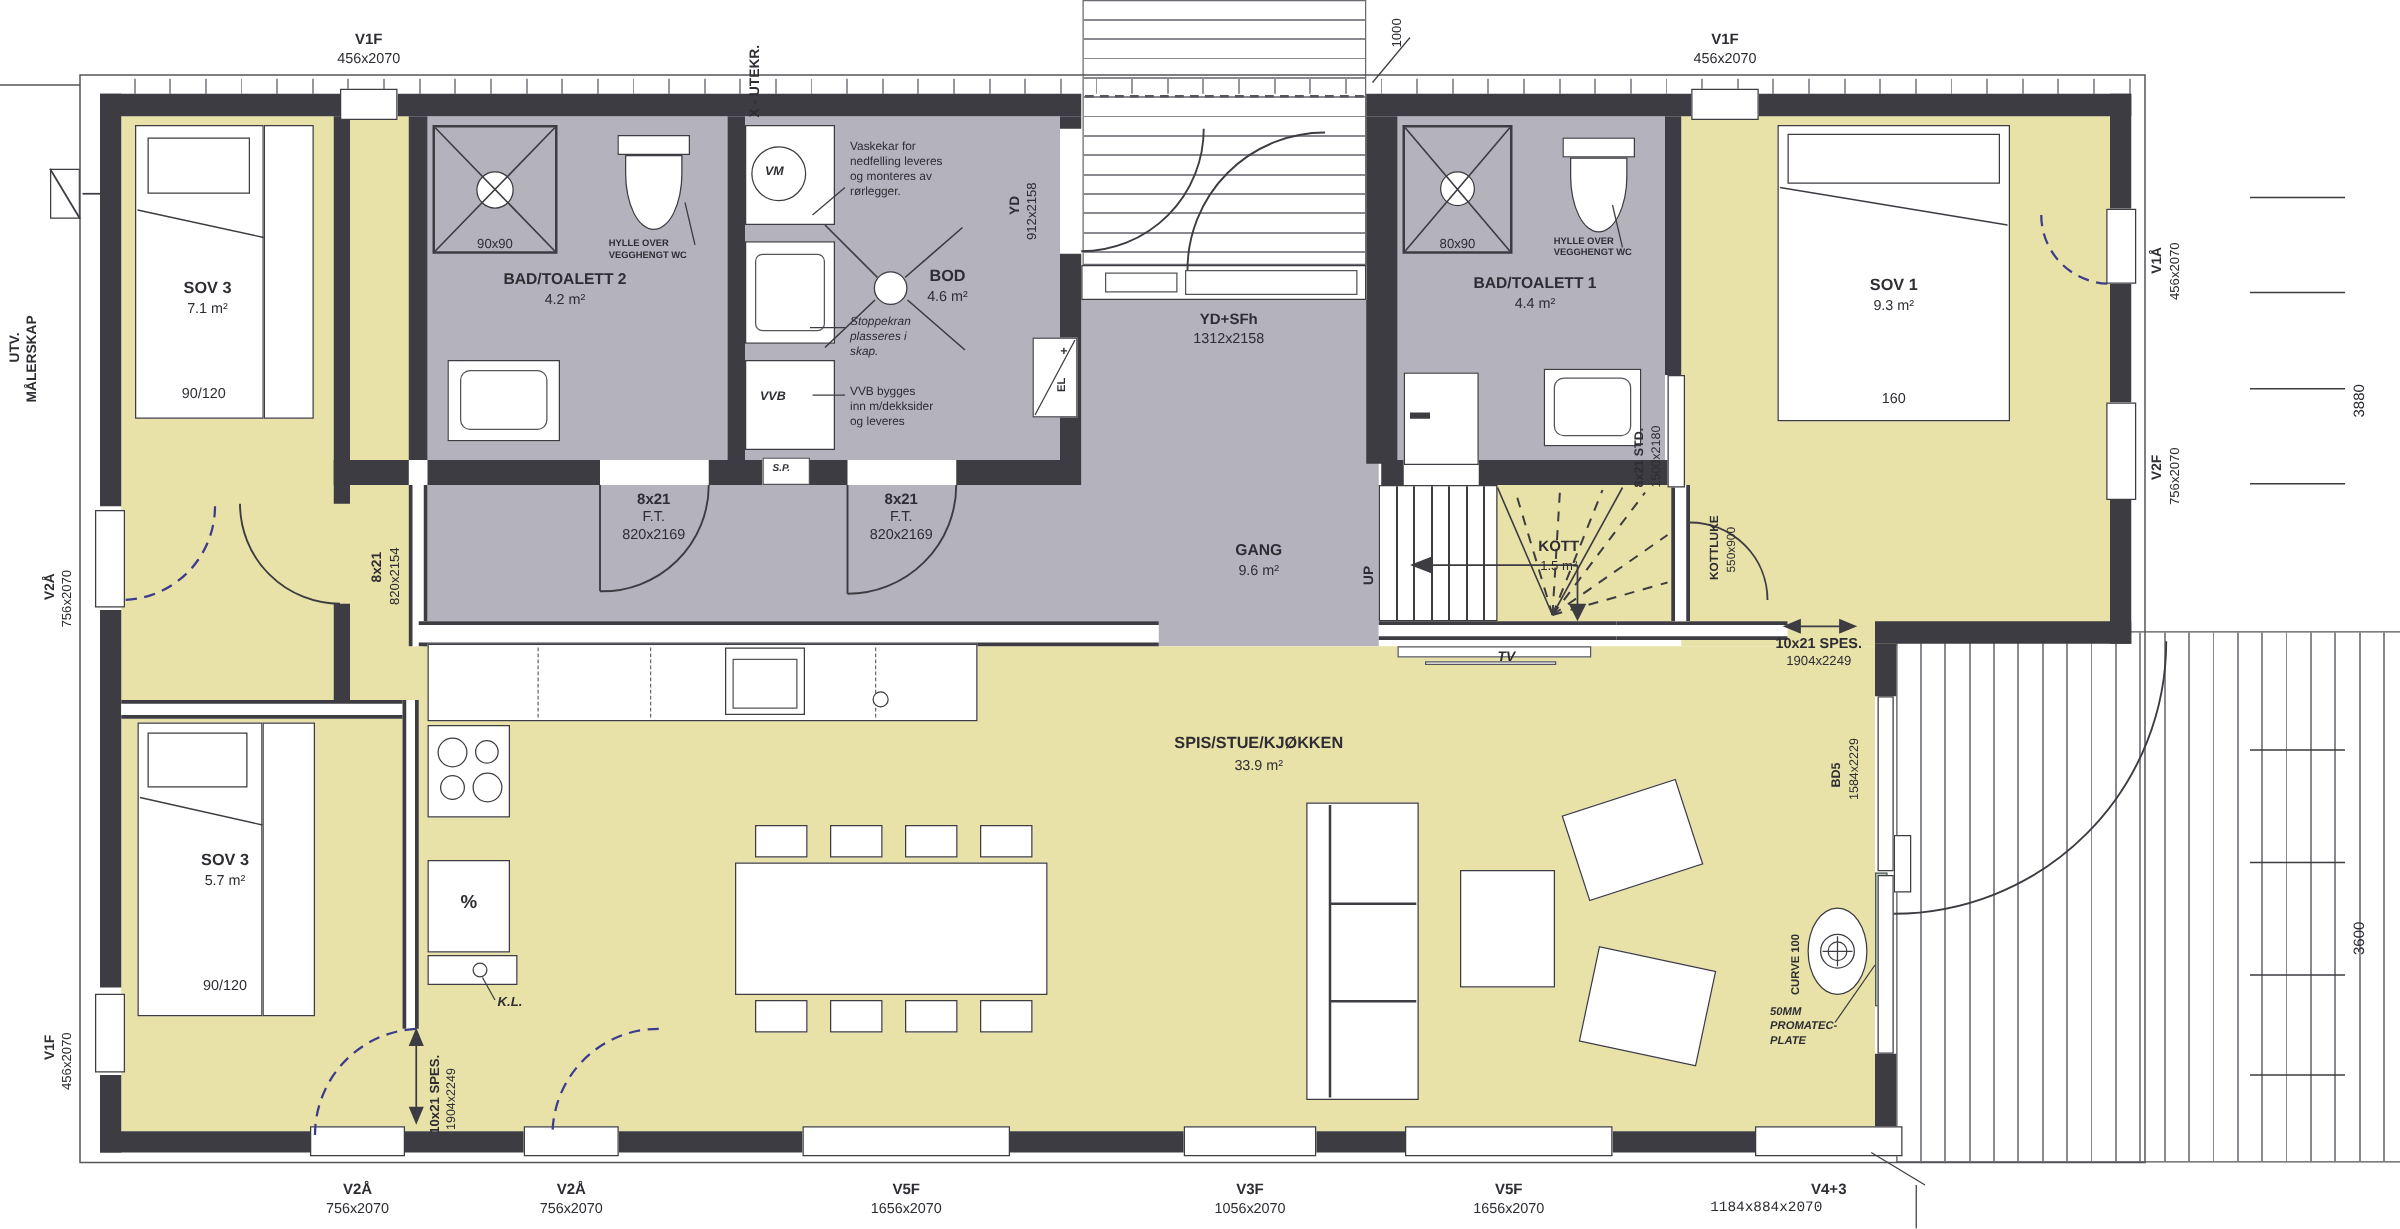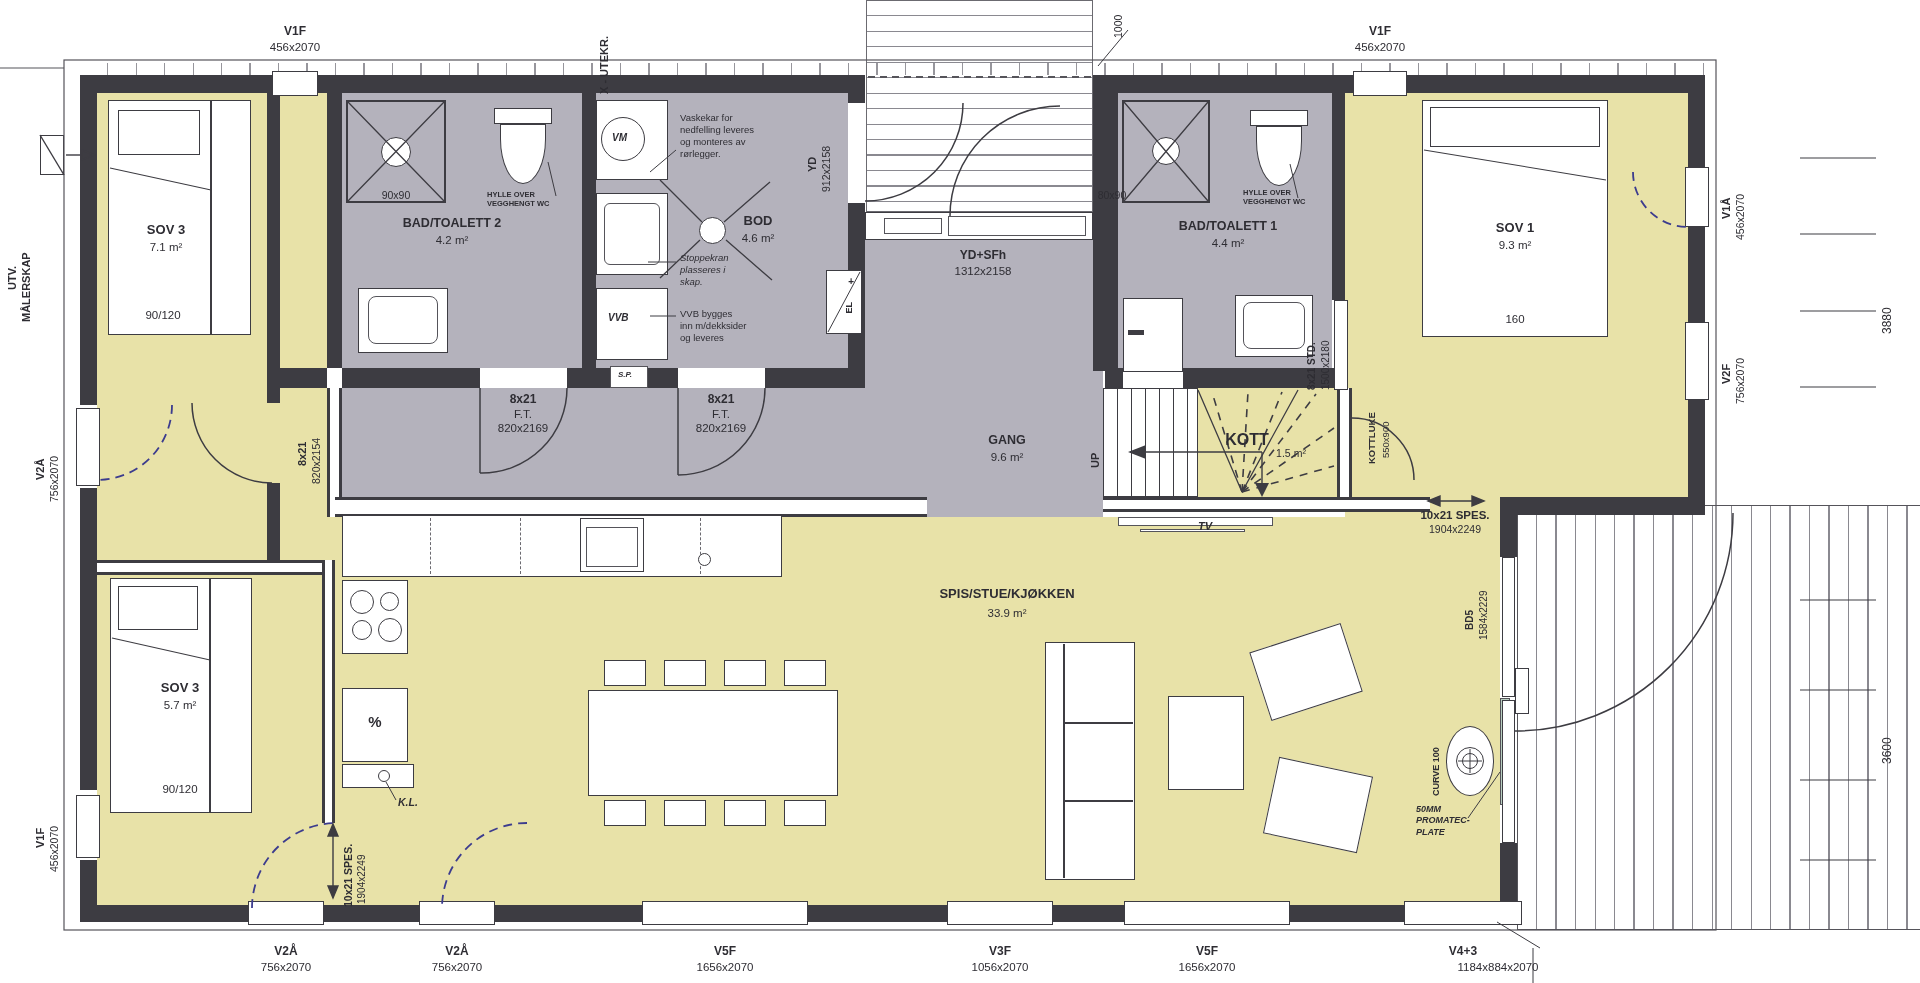--- a/index.html
+++ b/index.html
@@ -309,47 +309,47 @@
   <div class="lbs" style="left:286px;top:960px;">756x2070</div>
   <div class="lb" style="left:457px;top:944px;font-size:12px;">V2Å</div>
   <div class="lbs" style="left:457px;top:960px;">756x2070</div>
   <div class="lb" style="left:725px;top:944px;font-size:12px;">V5F</div>
   <div class="lbs" style="left:725px;top:960px;">1656x2070</div>
   <div class="lb" style="left:1000px;top:944px;font-size:12px;">V3F</div>
   <div class="lbs" style="left:1000px;top:960px;">1056x2070</div>
   <div class="lb" style="left:1207px;top:944px;font-size:12px;">V5F</div>
   <div class="lbs" style="left:1207px;top:960px;">1656x2070</div>
   <div class="lb" style="left:1463px;top:944px;font-size:12px;">V4+3</div>
-  <div class="lbs" style="left:1498px;top:960px;">1184x884x2070</div>
+  <div class="lbs" style="left:1413px;top:960px;font-family:Liberation Mono, monospace;">1184x884x2070</div>
 
   <div class="lb" style="left:166px;top:222px;">SOV 3</div>
   <div class="lbs" style="left:166px;top:240px;">7.1 m²</div>
   <div class="lbs" style="left:163px;top:308px;">90/120</div>
   <div class="lb" style="left:180px;top:680px;">SOV 3</div>
   <div class="lbs" style="left:180px;top:698px;">5.7 m²</div>
   <div class="lbs" style="left:180px;top:782px;">90/120</div>
   <div class="lb" style="left:1515px;top:220px;">SOV 1</div>
   <div class="lbs" style="left:1515px;top:238px;">9.3 m²</div>
   <div class="lbs" style="left:1515px;top:312px;">160</div>
   <div class="lb" style="left:452px;top:215px;font-size:12.5px;">BAD/TOALETT 2</div>
   <div class="lbs" style="left:452px;top:233px;">4.2 m²</div>
   <div class="lbs" style="left:396px;top:189px;font-size:10.5px;">90x90</div>
   <div class="tny" style="left:487px;top:190px;">HYLLE OVER
 VEGGHENGT WC</div>
   <div class="lb" style="left:1228px;top:218px;font-size:12.5px;">BAD/TOALETT 1</div>
   <div class="lbs" style="left:1228px;top:236px;">4.4 m²</div>
-  <div class="lbs" style="left:1112px;top:189px;font-size:10.5px;">80x90</div>
+  <div class="lbs" style="left:1166px;top:189px;font-size:10.5px;">80x90</div>
   <div class="tny" style="left:1243px;top:188px;">HYLLE OVER
 VEGGHENGT WC</div>
   <div class="lb" style="left:758px;top:213px;">BOD</div>
   <div class="lbs" style="left:758px;top:231px;">4.6 m²</div>
   <div class="lb" style="left:1007px;top:432px;font-size:12.5px;">GANG</div>
   <div class="lbs" style="left:1007px;top:450px;">9.6 m²</div>
-  <div class="lb" style="left:1247px;top:430px;font-size:16px;">KOTT</div>
-  <div class="lbs" style="left:1247px;top:447px;font-size:10.5px;margin-left:44px;">1.5 m²</div>
+  <div class="lb" style="left:1247px;top:430px;font-size:12px;">KOTT</div>
+  <div class="lbs" style="left:1247px;top:447px;font-size:10.5px;">1.5 m²</div>
   <div class="lb" style="left:1007px;top:586px;">SPIS/STUE/KJØKKEN</div>
   <div class="lbs" style="left:1007px;top:606px;">33.9 m²</div>
 
   <div class="rv" style="left:806px;top:138px;height:34px;">YD</div>
   <div class="rvs" style="left:820px;top:120px;height:72px;">912x2158</div>
   <div class="lb" style="left:983px;top:248px;font-size:12px;">YD+SFh</div>
   <div class="lbs" style="left:983px;top:264px;">1312x2158</div>
   <div class="rv" style="left:296px;top:418px;height:48px;">8x21</div>
   <div class="rvs" style="left:310px;top:398px;height:86px;">820x2154</div>
   <div class="lb" style="left:523px;top:392px;font-size:12px;">8x21</div>

